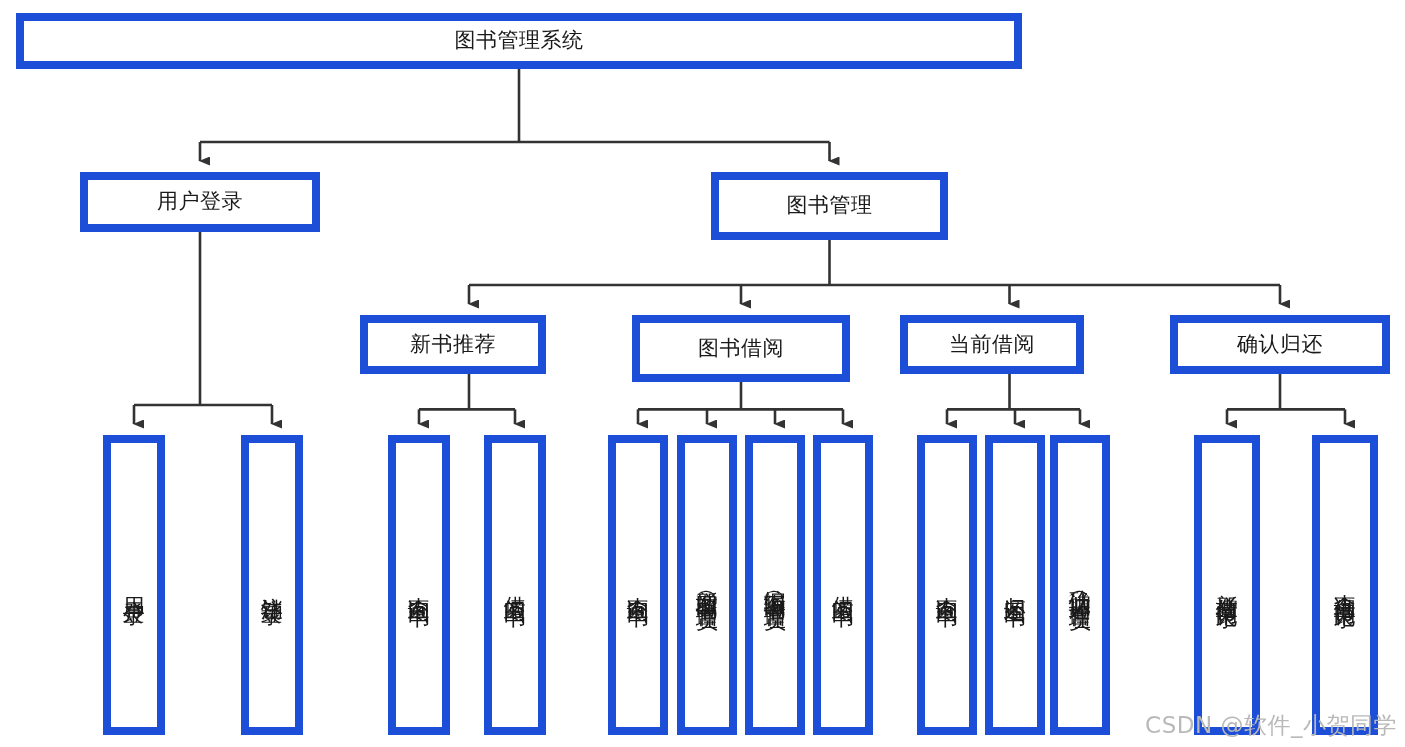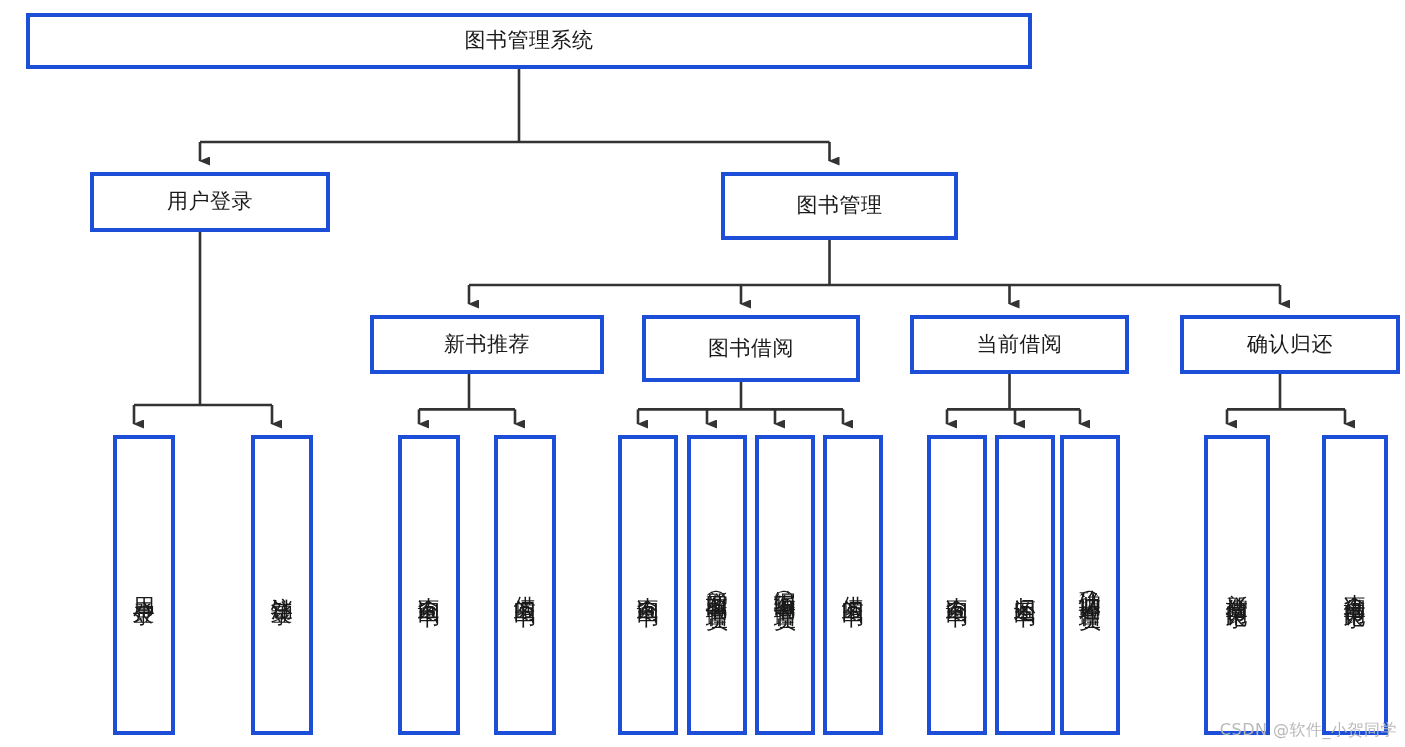--- a/index.html
+++ b/index.html
@@ -24,26 +24,25 @@
     left: 0;
     top: 0;
     width: 1405px;
     height: 747px;
     pointer-events: none;
   }
   .node {
     position: absolute;
     box-sizing: border-box;
     background: #ffffff;
-    border: 4px solid #1d4ed8;
+    border: 8px solid #1d4ed8;
     display: flex;
     align-items: center;
     justify-content: center;
     text-align: center;
-    margin-left: 10px;
   }
   .node.horizontal {
     font-size: 21px;
     letter-spacing: 0.5px;
     line-height: 1.2;
   }
   .node.vertical {
     writing-mode: vertical-rl;
     text-orientation: upright;
     font-size: 22px;
@@ -64,21 +63,21 @@
   #root-node {
     left: 16px;
     top: 13px;
     width: 1006px;
     height: 56px;
   }
   #watermark {
     position: absolute;
     right: 8px;
     bottom: 6px;
-    font-size: 16px;
+    font-size: 23px;
     color: #b9b9b9;
     letter-spacing: 0.5px;
     white-space: nowrap;
     user-select: none;
   }
 </style>
 </head>
 <body>
 
 <div id="diagram-canvas">
@@ -132,27 +131,27 @@
 
   <div id="level2-container">
       <div class="node horizontal" id="node-user-login" style="left: 80px; top: 172px; width: 240px; height: 60px;">
         <span class="node-label">用户登录</span>
       </div>
       <div class="node horizontal" id="node-book-manage" style="left: 711px; top: 172px; width: 237px; height: 68px;">
         <span class="node-label">图书管理</span>
       </div>
     </div>
   <div id="level3-container">
-      <div class="node horizontal" id="node-new-book-recommend" style="left: 360px; top: 315px; width: 234px; height: 59px;">
+      <div class="node horizontal" id="node-new-book-recommend" style="left: 360px; top: 315px; width: 186px; height: 59px;">
         <span class="node-label">新书推荐</span>
       </div>
       <div class="node horizontal" id="node-book-borrow" style="left: 632px; top: 315px; width: 218px; height: 67px;">
         <span class="node-label">图书借阅</span>
       </div>
-      <div class="node horizontal" id="node-current-borrow" style="left: 900px; top: 315px; width: 219px; height: 59px;">
+      <div class="node horizontal" id="node-current-borrow" style="left: 900px; top: 315px; width: 184px; height: 59px;">
         <span class="node-label">当前借阅</span>
       </div>
       <div class="node horizontal" id="node-borrow-record" style="left: 1170px; top: 315px; width: 220px; height: 59px;">
         <span class="node-label">确认归还</span>
       </div>
     </div>
   <div id="leaf-container">
       <div class="node vertical" id="node-leaf-user-login" style="left: 103px; top: 435px; width: 62px; height: 300px;">
         <span class="node-label">用户登录</span>
       </div>

